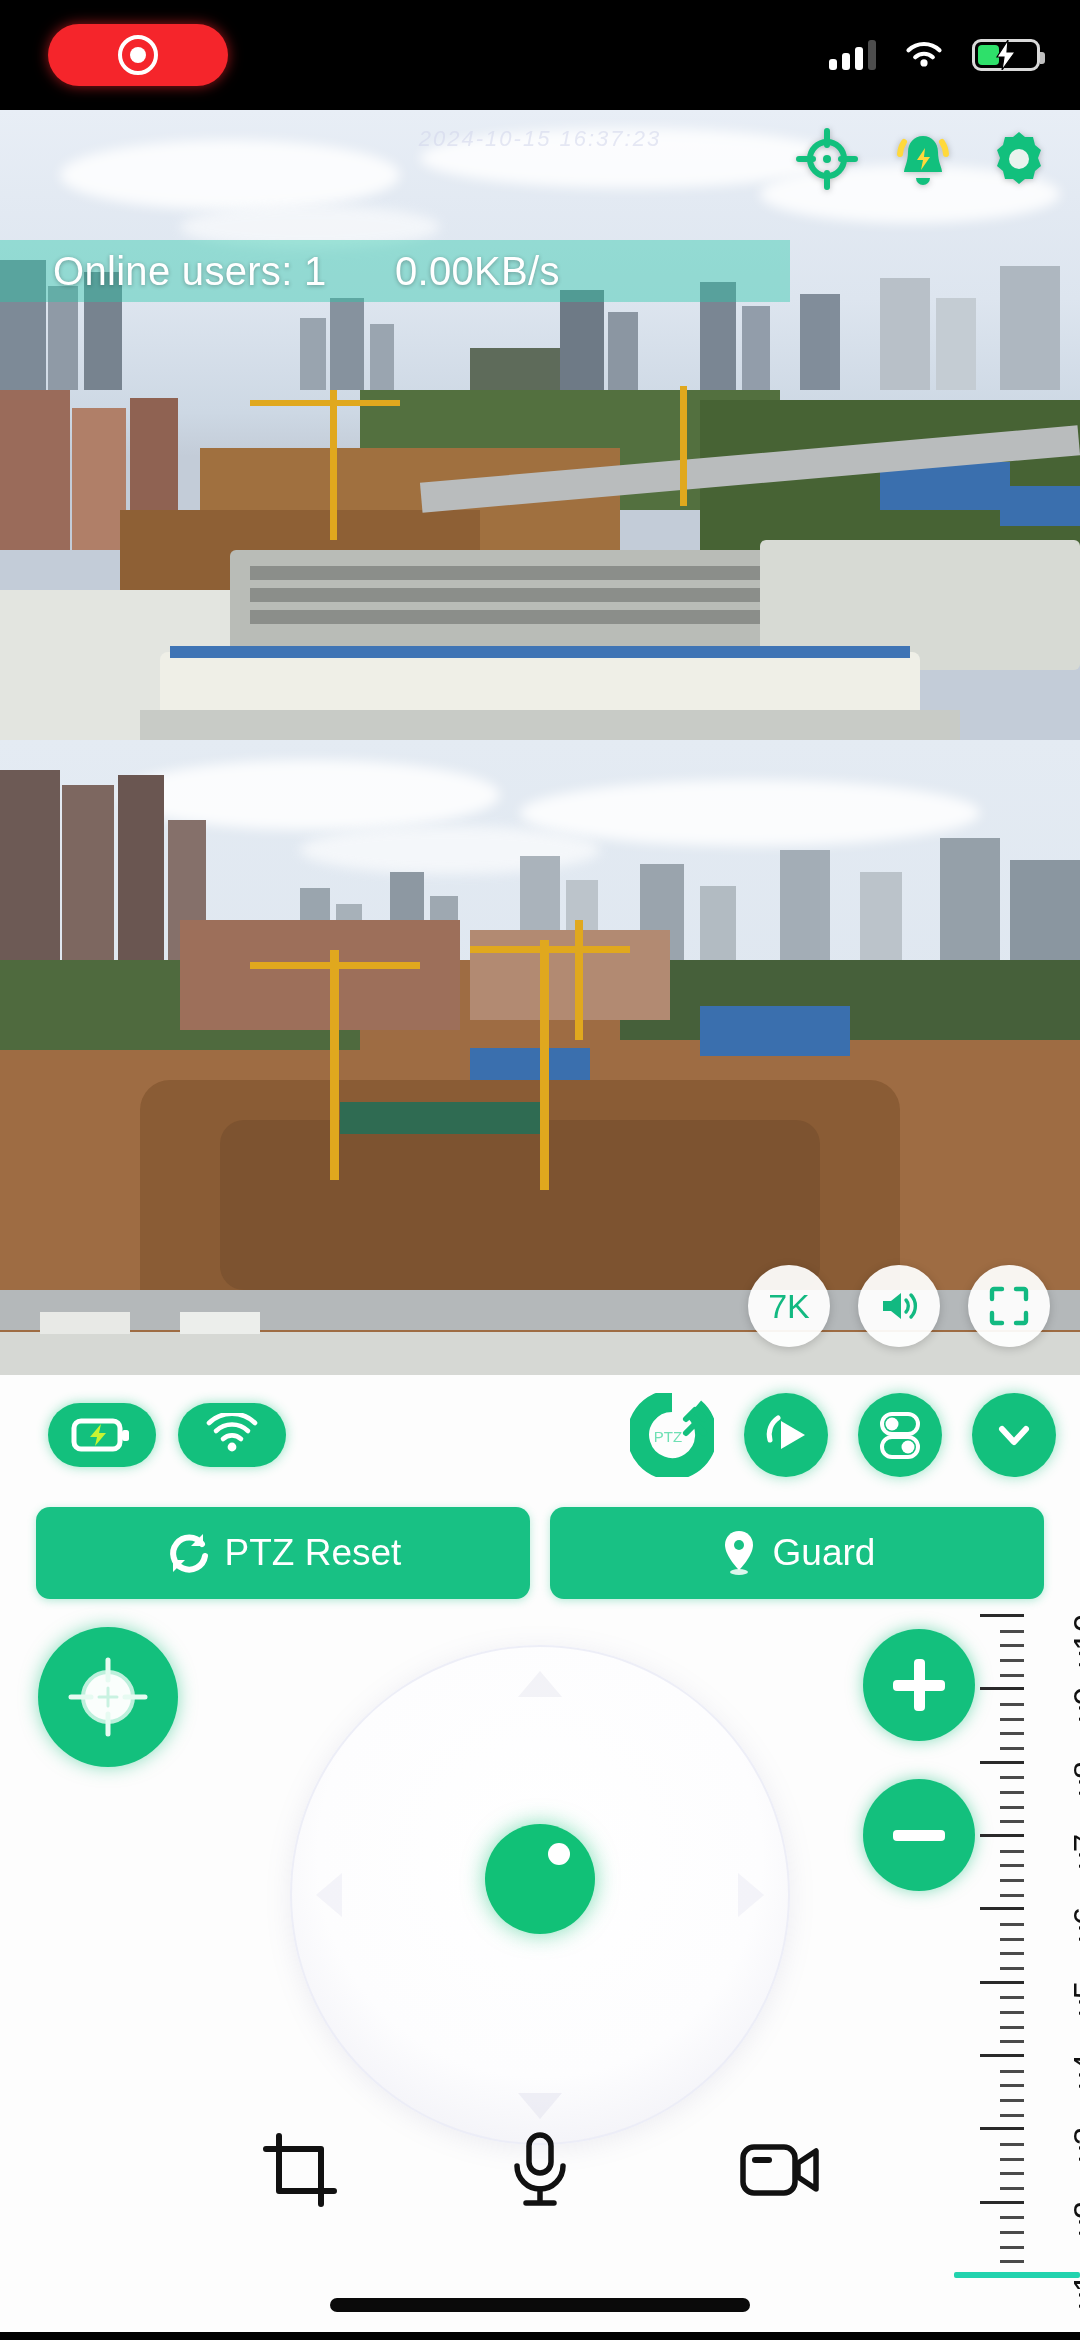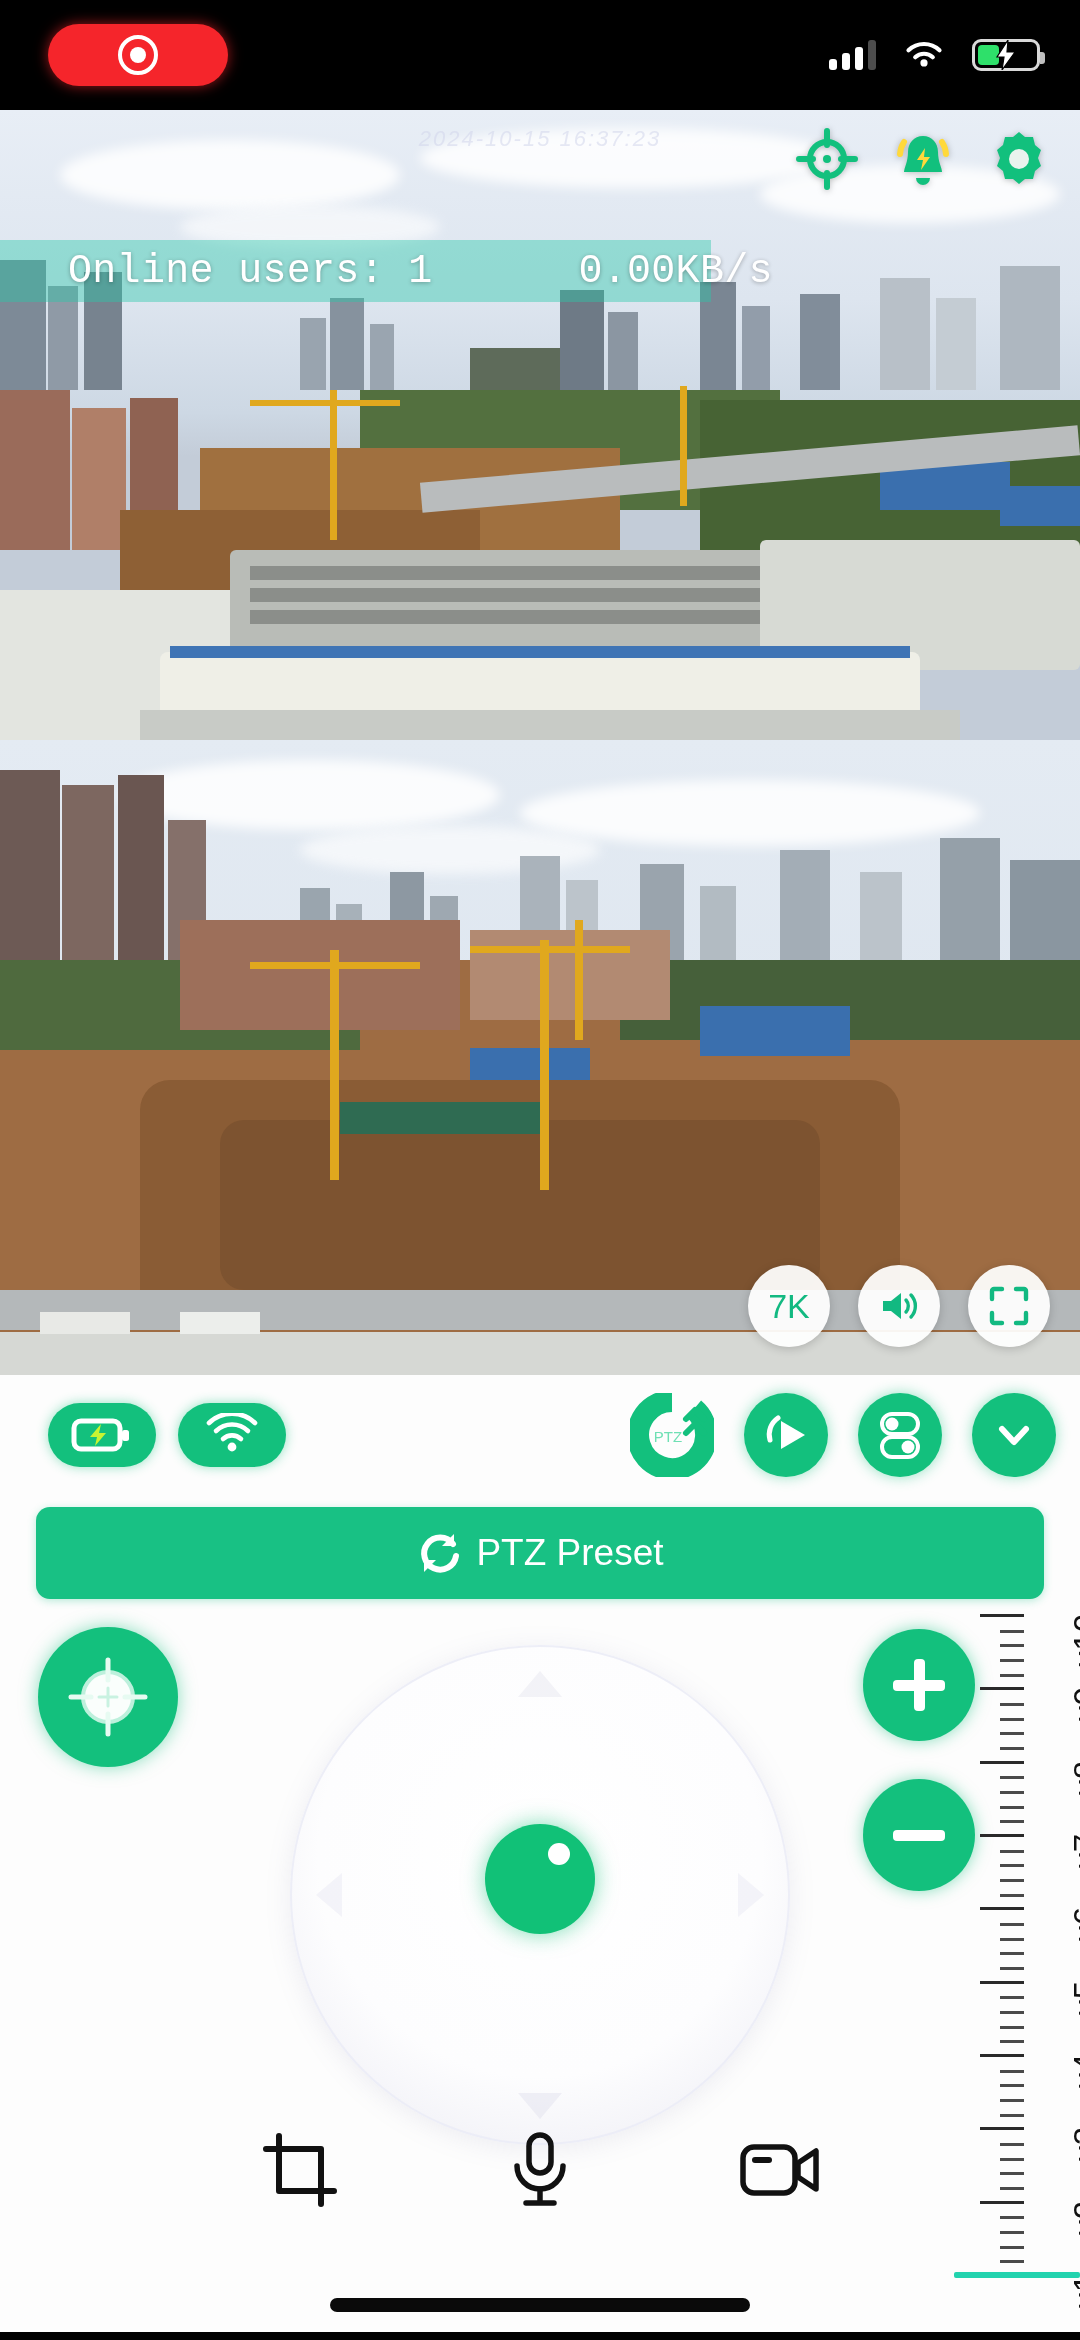--- a/index.html
+++ b/index.html
@@ -67,23 +67,22 @@
     font-size:22px; color:rgba(210,214,235,.55); letter-spacing:2px;font-style:italic;
   }
   .cam-icons{
     position:absolute; top:18px; right:30px; display:flex; align-items:center; gap:34px; z-index:6;
   }
   .cam-icons svg{ display:block; filter:drop-shadow(0 1px 3px rgba(0,0,0,.25)); }
 
   .status-banner{
     position:absolute; top:130px; left:0; height:62px;
     background:rgba(40,200,170,.42);
-    display:flex; align-items:center; padding:0 20px 0 68px; z-index:5;
-    width:711px;
-    font-family:Liberation Mono, monospace;
+    display:flex; align-items:center; padding:0 20px 0 53px; z-index:5;
+    width:790px;
   }
   .status-banner span{
     color:#fff; font-size:40px; letter-spacing:.3px;
     text-shadow:0 1px 4px rgba(0,0,0,.3); white-space:pre;
   }
 
   .video-ctrls{
     position:absolute; right:30px; bottom:28px; display:flex; gap:28px; z-index:6;
   }
   .vcbtn{
@@ -420,21 +419,29 @@
     </div>
   </div>
 
   <div class="actions">
     <div class="abtn">
       <svg width="46" height="46" viewBox="0 0 46 46">
         <path d="M37 14a16 16 0 1 0 3 12" stroke="#fff" stroke-width="6" fill="none" stroke-linecap="round"></path>
         <path d="M38 4v12H26z" fill="#fff"></path>
         <path d="M8 42V30h12z" fill="#fff"></path>
       </svg>
-      <span>PTZ Preset</span>
+      <span>PTZ Reset</span>
+    </div>
+    <div class="abtn">
+      <svg width="40" height="48" viewBox="0 0 40 48">
+        <path d="M20 2C12 2 6 8 6 16c0 11 14 25 14 25s14-14 14-25c0-8-6-14-14-14z" fill="#fff"></path>
+        <circle cx="20" cy="16" r="5" fill="#18C184"></circle>
+        <ellipse cx="20" cy="43" rx="9" ry="3" fill="#fff" opacity=".85"></ellipse>
+      </svg>
+      <span>Guard</span>
     </div>
   </div>
 
   <div class="ptz-area">
     <div class="target-btn">
       <svg width="86" height="86" viewBox="0 0 86 86">
         <circle cx="43" cy="43" r="25" fill="#fff" opacity=".98"></circle>
         <circle cx="43" cy="43" r="25" fill="none" stroke="#bdf0dc" stroke-width="4"></circle>
         <path d="M43 6v20M43 60v20M6 43h20M60 43h20" stroke="#e7fbf2" stroke-width="5" stroke-linecap="round"></path>
         <path d="M43 34v18M34 43h18" stroke="#c9f2e1" stroke-width="3" stroke-linecap="round"></path>

